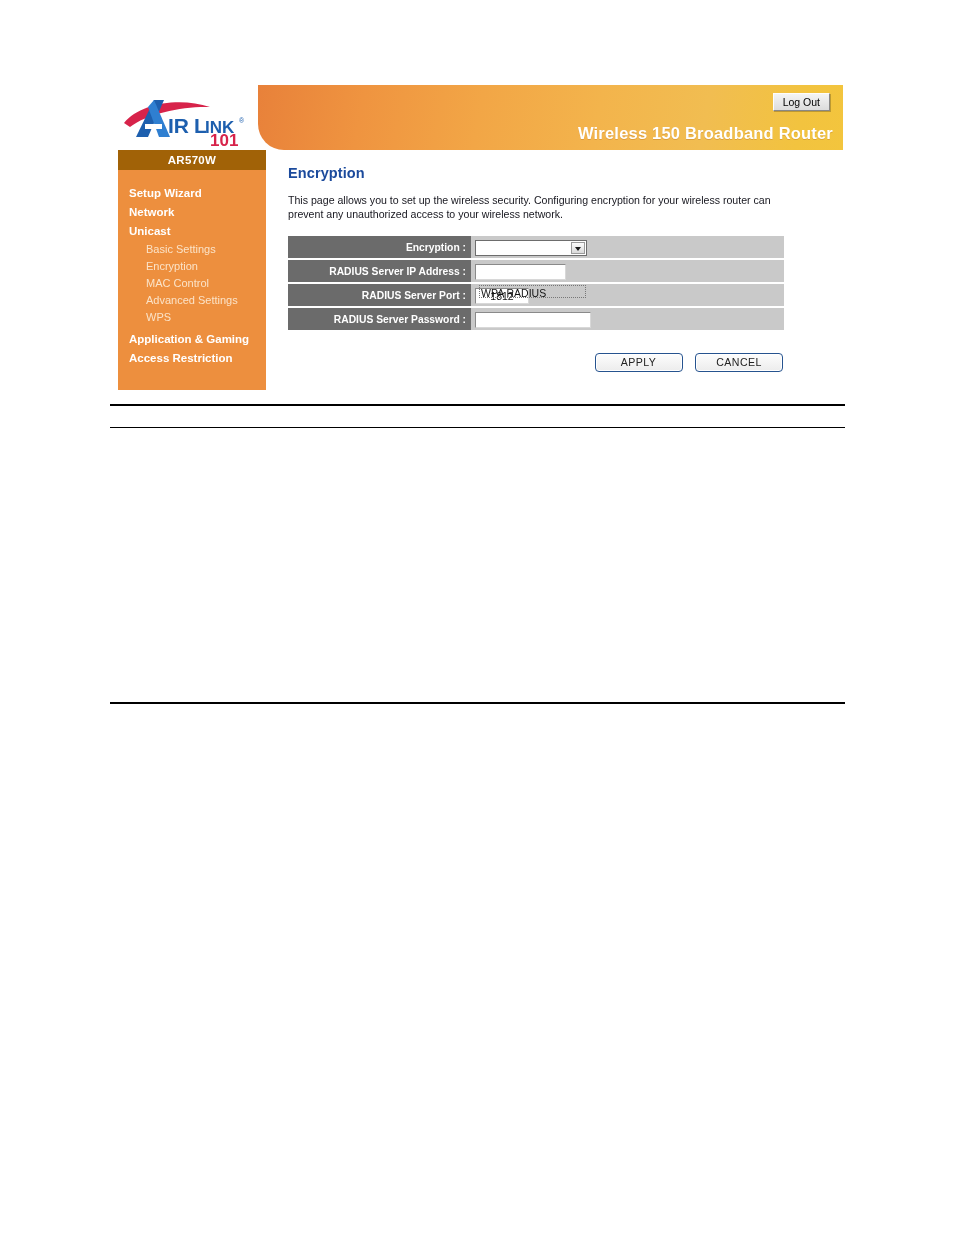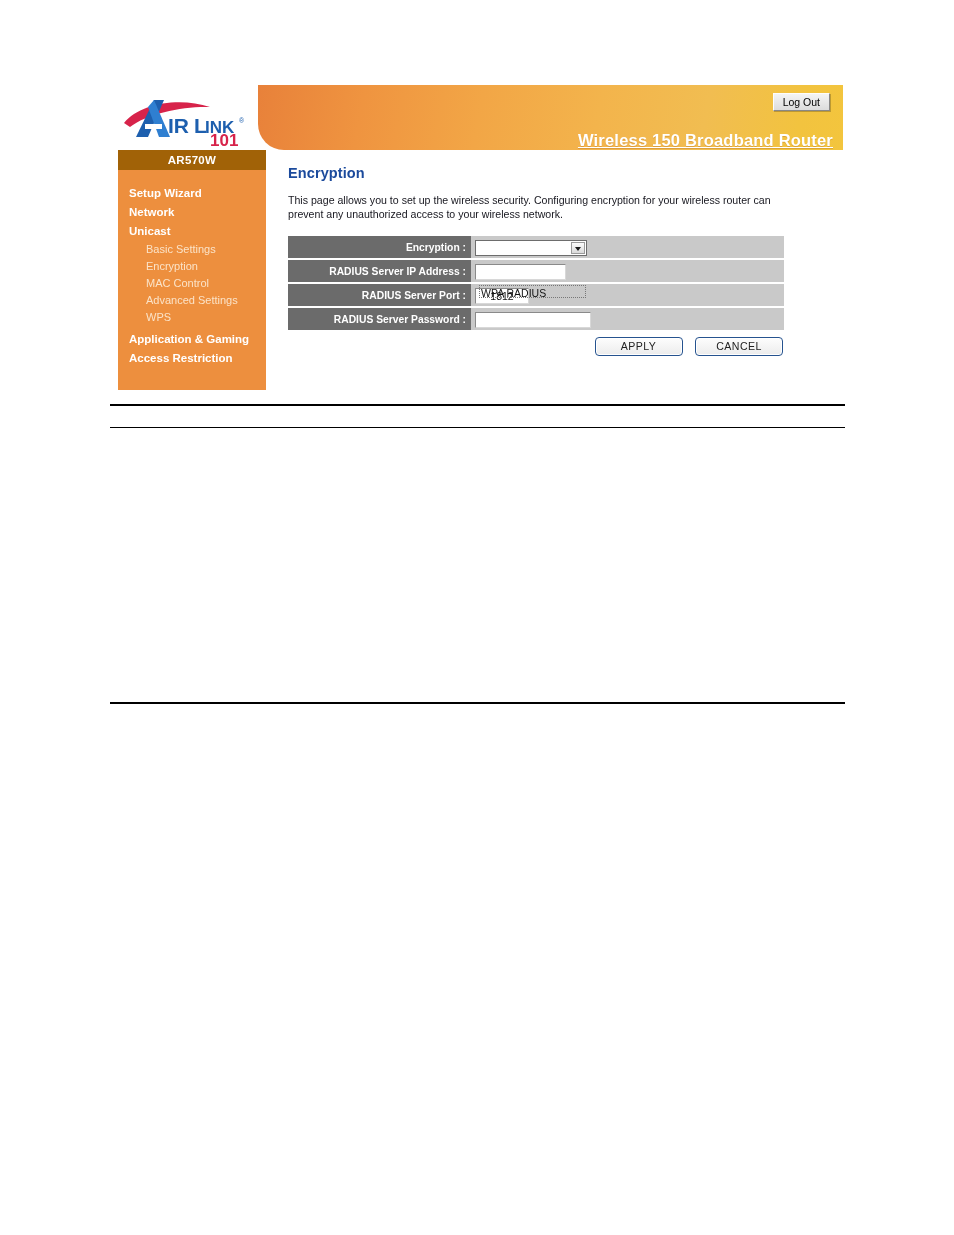--- a/index.html
+++ b/index.html
@@ -54,28 +54,27 @@
         #f2a646 38%,
         #f3b44c 58%,
         #f1bd51 76%,
         #f2c33f 92%,
         #f3c53d 100%);
     border-bottom-left-radius: 26px;
   }
   #header-title {
     position: absolute;
     right: 10px;
-    bottom: 0;
+    bottom: 7px;
     color: #ffffff;
     font-size: 16.5px;
     font-weight: bold;
     letter-spacing: 0.2px;
     white-space: nowrap;
     text-shadow: 0 1px 0 rgba(180,110,30,.35);
-    text-decoration: underline;
   }
   #logout-button {
     position: absolute;
     right: 13px;
     top: 8px;
     background: linear-gradient(#f4f4f4, #dcdcdc);
     border: 1px solid #888;
     border-top-color: #fdfdfd;
     border-left-color: #fdfdfd;
     color: #000;
@@ -270,21 +269,21 @@
   .radio-label {
     font-size: 10.4px;
     color: #111;
     vertical-align: middle;
   }
 
   
   #btn-row {
     width: 496px;
     text-align: right;
-    margin-top: 4px;
+    margin-top: 20px;
     padding-right: 1px;
     box-sizing: border-box;
   }
   .form-button {
     display: inline-block;
     min-width: 70px;
     text-align: center;
     font-size: 10.6px;
     color: #222;
     background: linear-gradient(#fdfdfd,#ececec);

